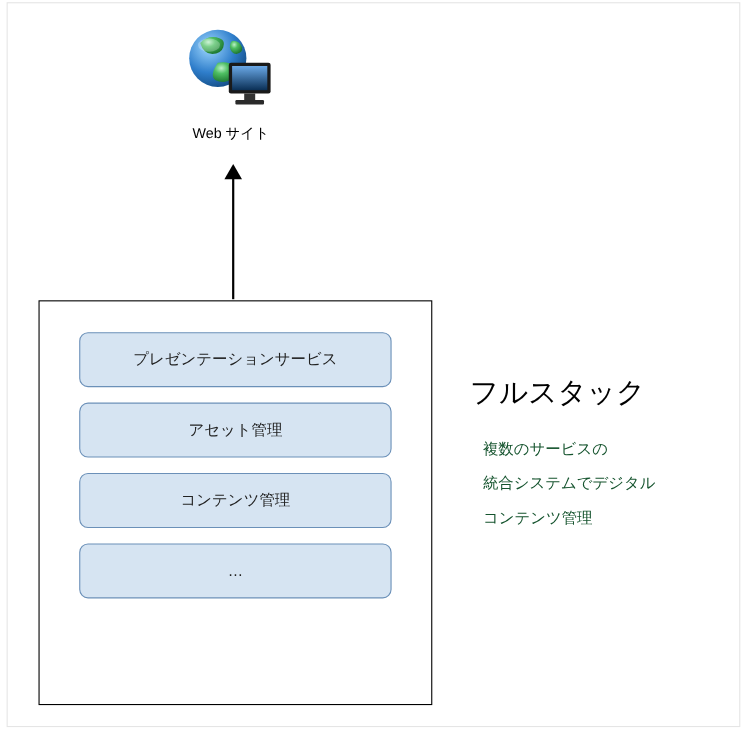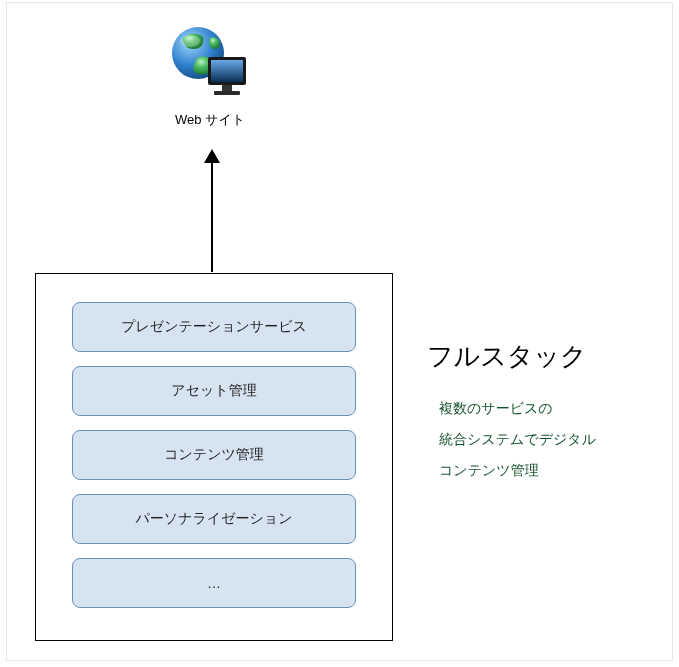--- a/index.html
+++ b/index.html
@@ -136,23 +136,20 @@
     <div class="service">
         <span>プレゼンテーションサービス</span>
       </div>
     <div class="service">
         <span>アセット管理</span>
       </div>
     <div class="service">
         <span>コンテンツ管理</span>
       </div>
     <div class="service">
-        <span>パーソナライゼーション</span>
-      </div>
-    <div class="service">
         <span>…</span>
       </div>
   </div>
 
   <div class="right-title">フルスタック</div>
   <div class="right-desc">
     <div>複数のサービスの</div>
     <div>統合システムでデジタル</div>
     <div>コンテンツ管理</div>
   </div>

